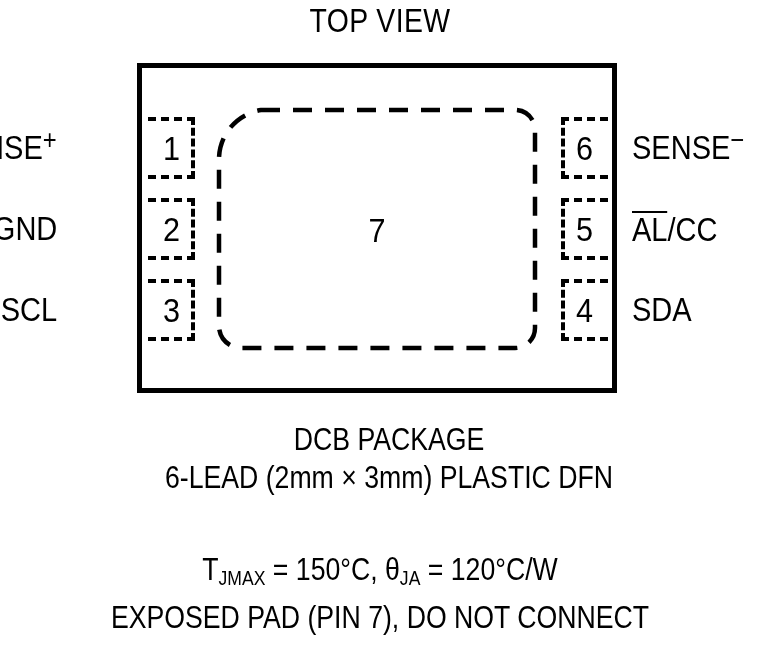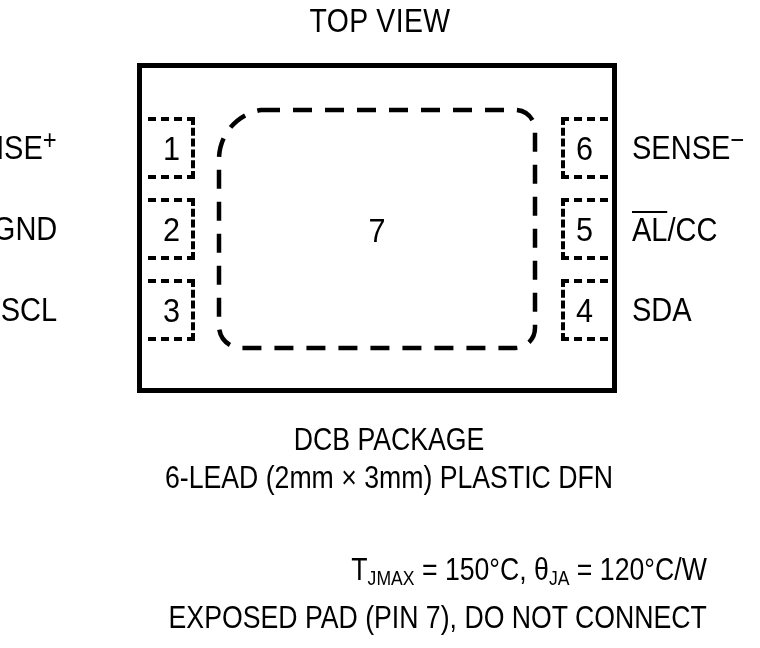--- a/index.html
+++ b/index.html
@@ -53,21 +53,21 @@
     white-space: nowrap;
     transform: scaleX(0.86);
     transform-origin: 50% 50%;
   }
 
   .thermal-block {
     position: absolute;
     left: 0;
     top: 550px;
     width: 760px;
-    text-align: right;
+    text-align: center;
   }
   .thermal-line {
     font-size: 31px;
     line-height: 40px;
     white-space: nowrap;
     transform: scaleX(0.86);
     transform-origin: 50% 50%;
   }
   .thermal-line sub {
     font-size: 0.66em;

